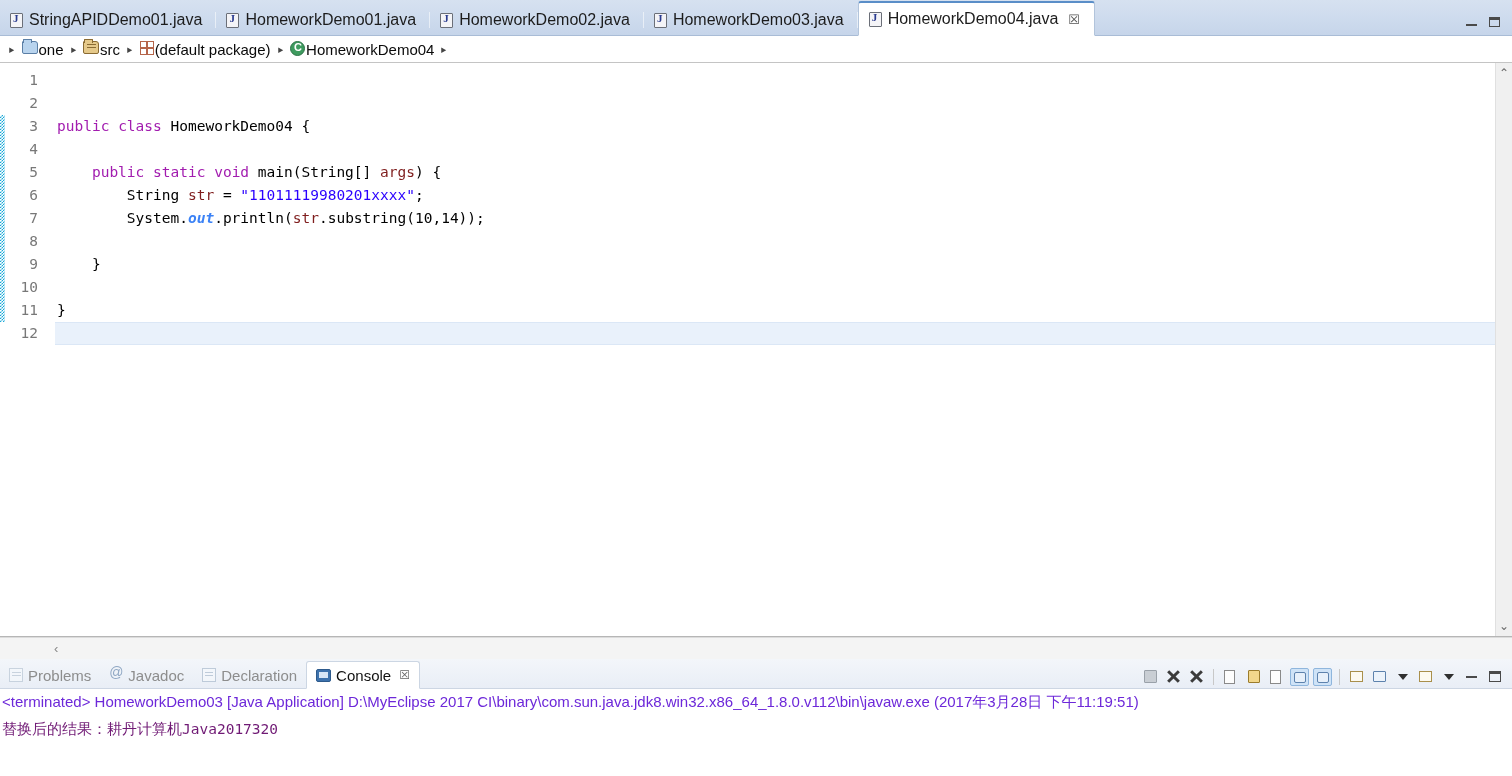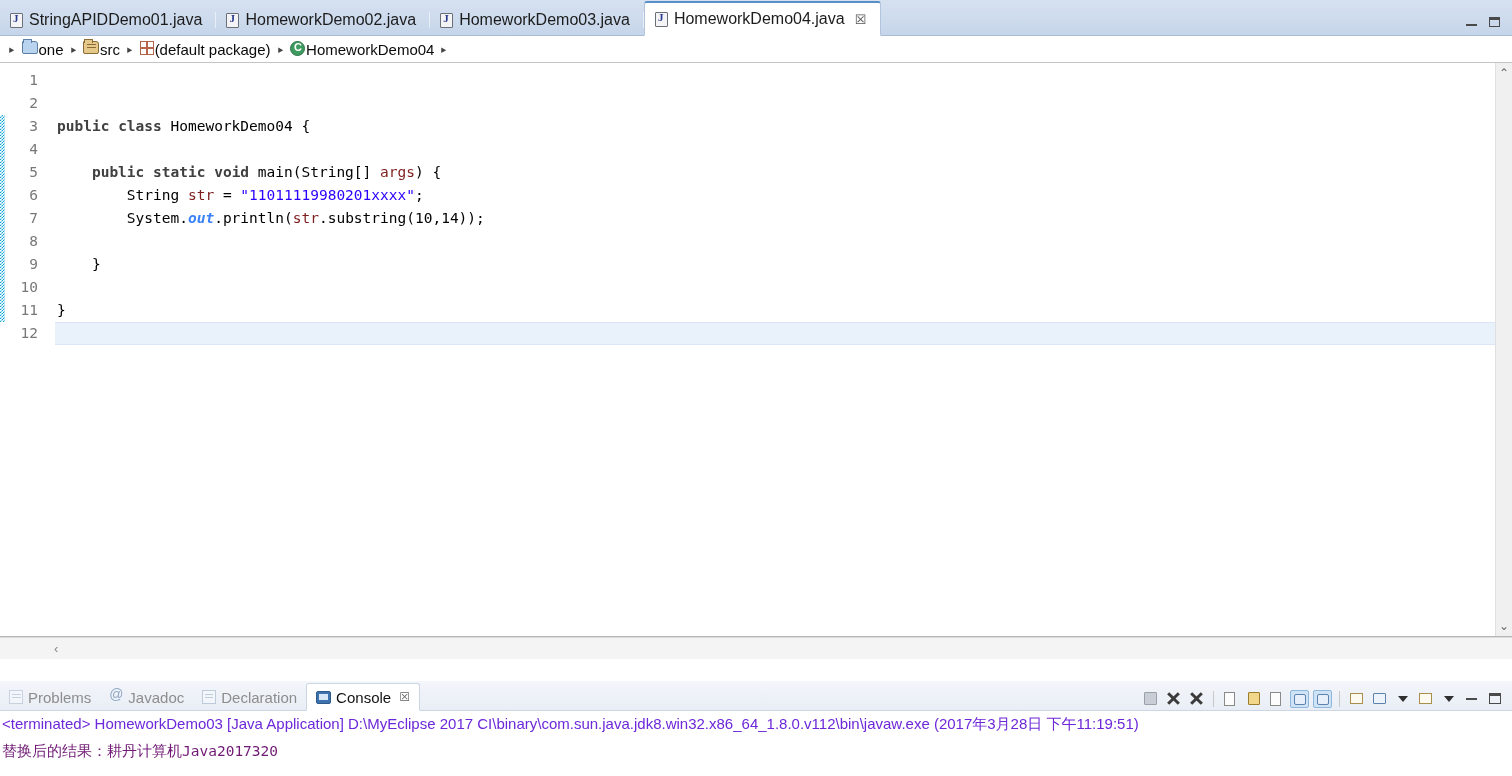--- a/index.html
+++ b/index.html
@@ -175,21 +175,21 @@
     position: relative;
     overflow: hidden;
   }
   .cline { height: 23px; line-height: 23px; white-space: pre; padding-left: 2px; }
   .cline.current {
     background: #e9f1fb;
     border-top: 1px solid #dbe7f6;
     border-bottom: 1px solid #dbe7f6;
     height: 23px;
   }
-  .kw { color: #404040; font-weight: bold; }
+  .kw { color: #a21caf; font-weight: normal; }
   .str { color: #2a00ff; }
   .fld { color: #3b82f6; font-style: italic; font-weight: bold; }
   .par { color: #7f1d1d; }
   .pln { color: #000000; }
 
   
   .vscroll {
     width: 17px; flex: 0 0 auto;
     background: #f0f0f0;
     border-left: 1px solid #e0e0e0;
@@ -214,21 +214,20 @@
     display: flex;
     flex-direction: column;
   }
   .console-tabs {
     height: 30px;
     background: linear-gradient(to bottom, #f3f6fa 0%, #e9eef6 100%);
     display: flex;
     align-items: flex-end;
     border-bottom: 1px solid #cdd6e3;
     position: relative;
-    margin-top: 22px;
   }
   .ctab {
     height: 26px;
     display: flex; align-items: center; gap: 5px;
     padding: 0 9px;
     font-size: 15px;
     color: #8d8d8d;
     white-space: nowrap;
   }
   .ctab.active {
@@ -309,20 +308,25 @@
   .cons-out .mono { font-family: "DejaVu Sans Mono", monospace; font-size: 14.5px; }
 </style>
 </head>
 <body>
 
 <div class="tabbar">
   <div id="tabs-host" style="display:flex;align-items:flex-end;height:36px;">
       <div class="tab">
         <span class="jicon"></span>
         <span class="tlabel">StringAPIDDemo01.java</span>
+        <span class="sep-line"></span>
+      </div>
+      <div class="tab">
+        <span class="jicon"></span>
+        <span class="tlabel">HomeworkDemo01.java</span>
         <span class="sep-line"></span>
       </div>
       <div class="tab">
         <span class="jicon"></span>
         <span class="tlabel">HomeworkDemo02.java</span>
         <span class="sep-line"></span>
       </div>
       <div class="tab">
         <span class="jicon"></span>
         <span class="tlabel">HomeworkDemo03.java</span>

